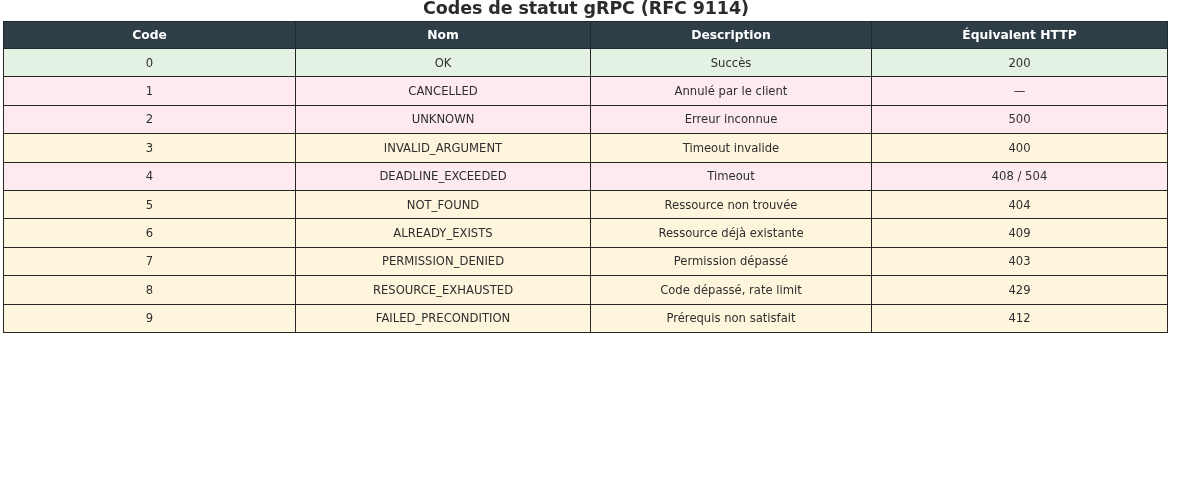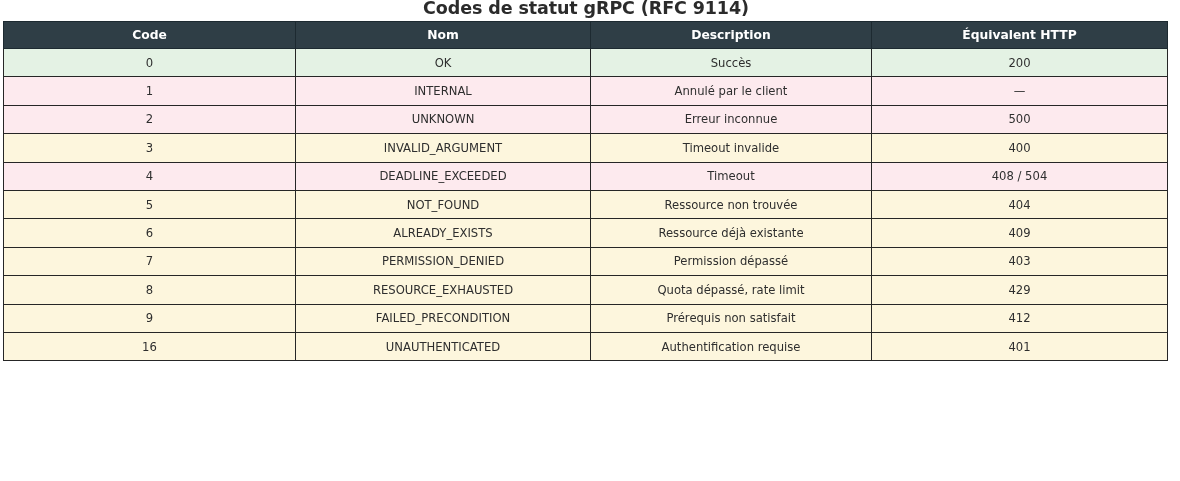--- a/index.html
+++ b/index.html
@@ -114,21 +114,21 @@
     </thead>
     <tbody id="table-body">
         <tr class="tint-ok">
           <td>0</td>
           <td>OK</td>
           <td>Succès</td>
           <td>200</td>
         </tr>
         <tr class="tint-err">
           <td>1</td>
-          <td>INTERNAL</td>
+          <td>CANCELLED</td>
           <td>Annulé par le client</td>
           <td>—</td>
         </tr>
         <tr class="tint-err">
           <td>2</td>
           <td>UNKNOWN</td>
           <td>Erreur inconnue</td>
           <td>500</td>
         </tr>
         <tr class="tint-warn">
@@ -157,31 +157,25 @@
         </tr>
         <tr class="tint-warn">
           <td>7</td>
           <td>PERMISSION_DENIED</td>
           <td>Permission dépassé</td>
           <td>403</td>
         </tr>
         <tr class="tint-warn">
           <td>8</td>
           <td>RESOURCE_EXHAUSTED</td>
-          <td>Quota dépassé, rate limit</td>
+          <td>Code dépassé, rate limit</td>
           <td>429</td>
         </tr>
         <tr class="tint-warn">
           <td>9</td>
           <td>FAILED_PRECONDITION</td>
           <td>Prérequis non satisfait</td>
           <td>412</td>
         </tr>
-        <tr class="tint-warn">
-          <td>16</td>
-          <td>UNAUTHENTICATED</td>
-          <td>Authentification requise</td>
-          <td>401</td>
-        </tr>
       </tbody>
   </table>
 
 </div>
 
 </body></html>

